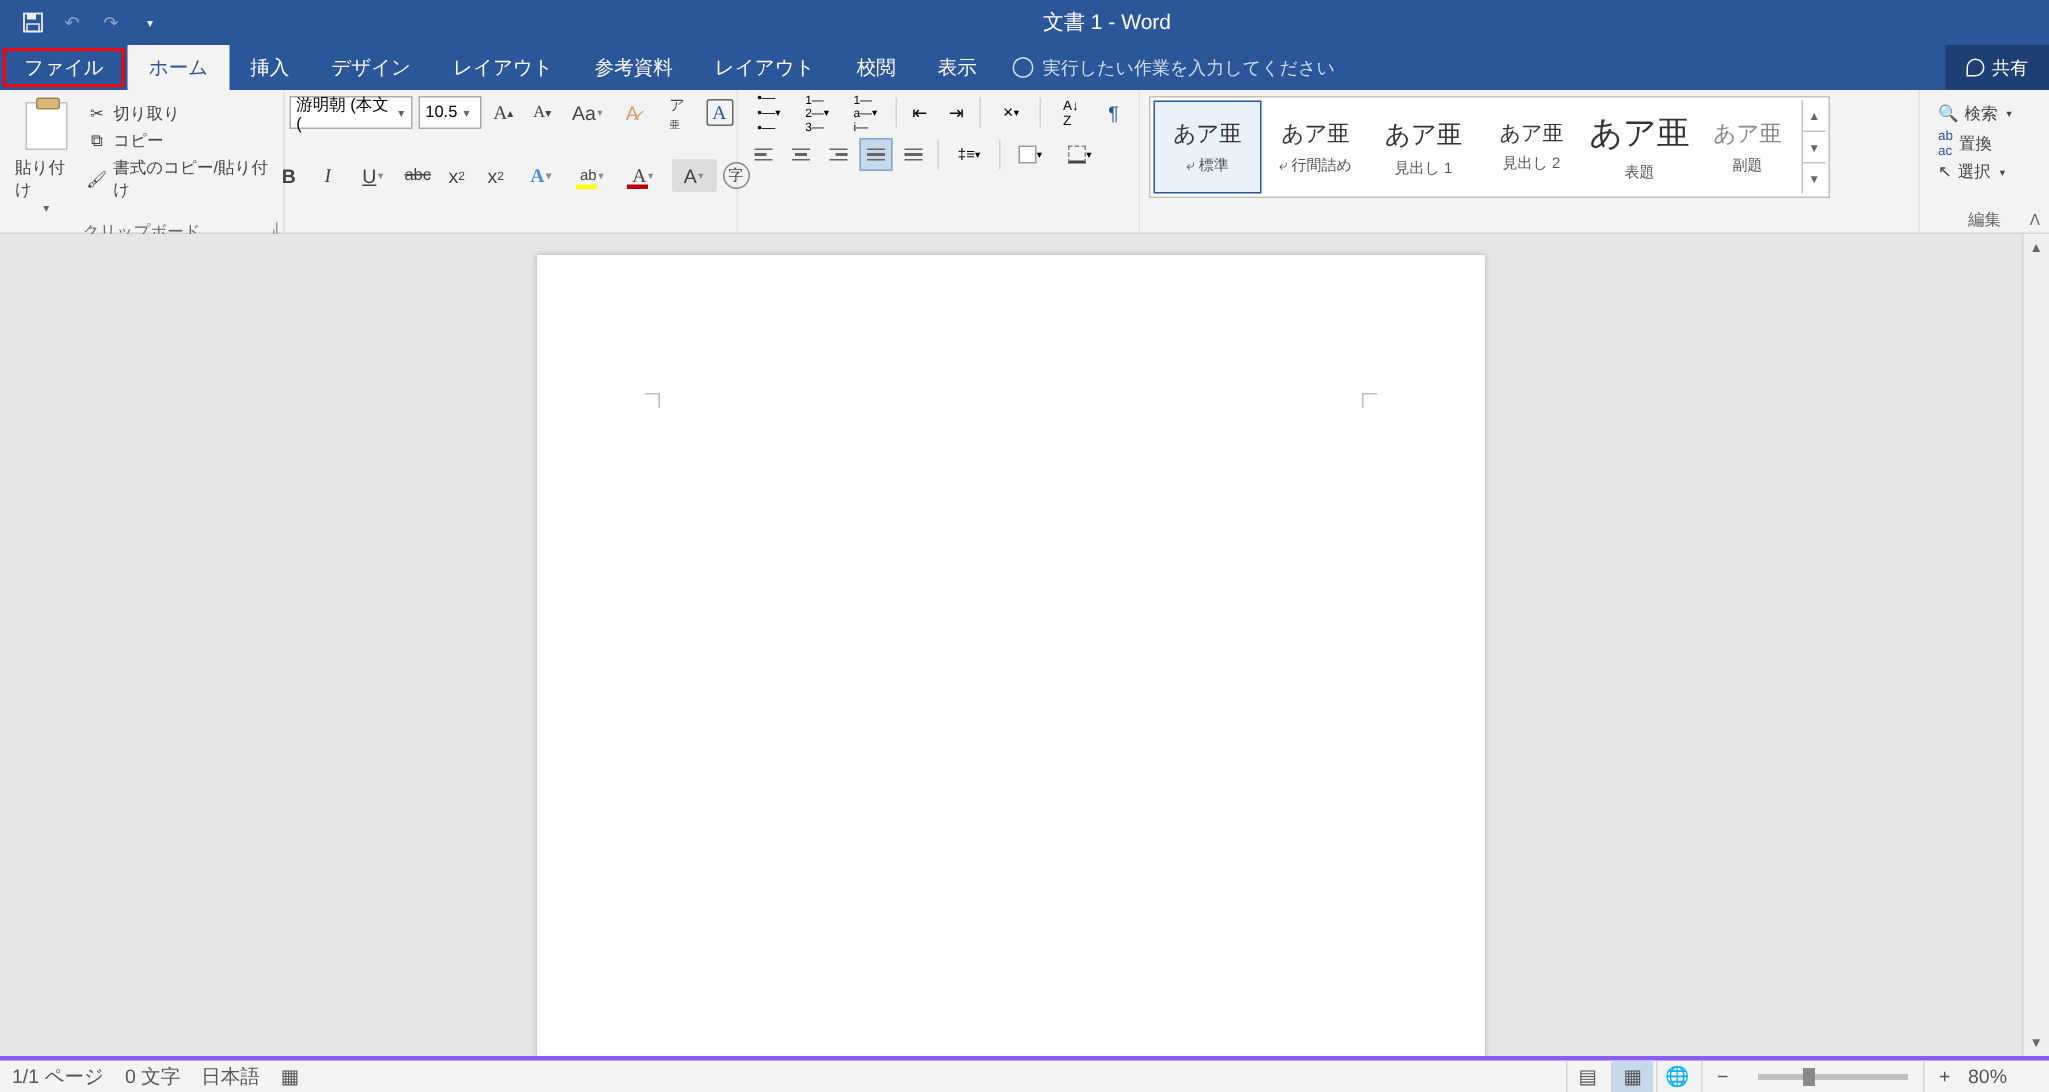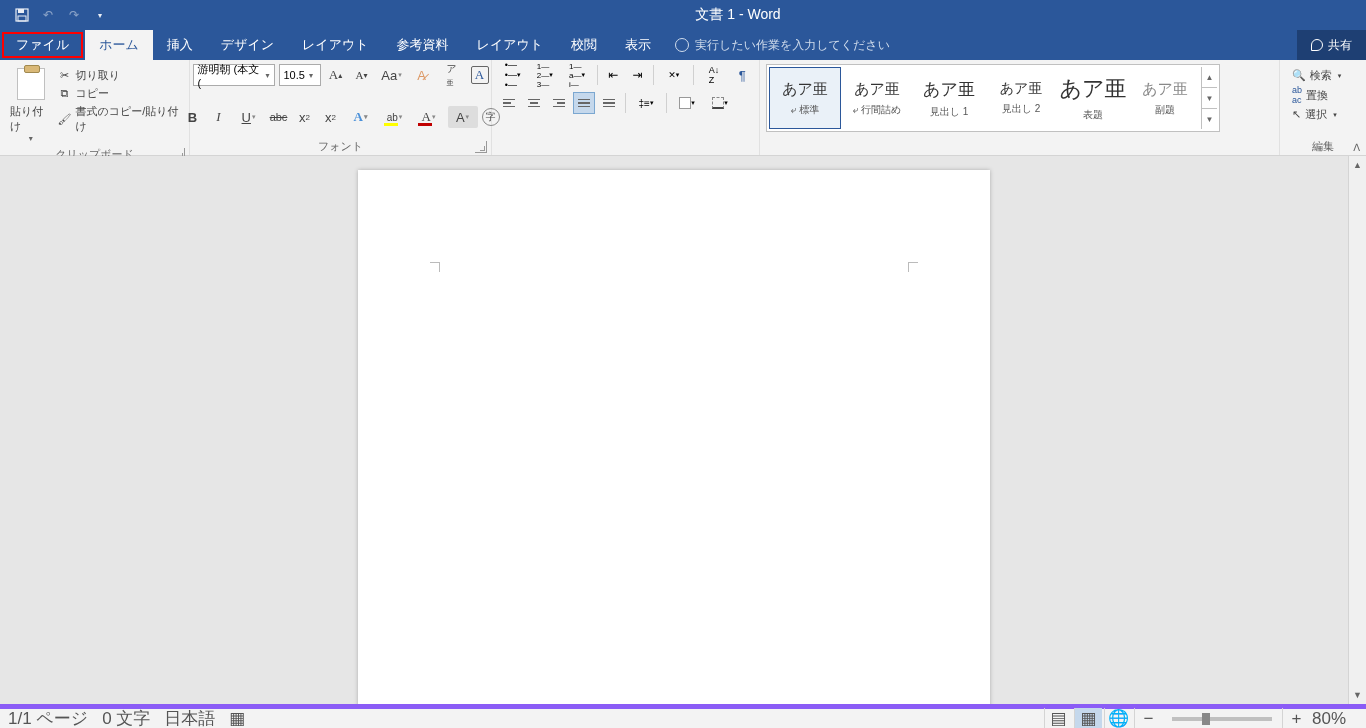--- a/index.html
+++ b/index.html
@@ -88,21 +88,21 @@
 .doc-area { flex: 1; background: #e6e6e6; display: flex; position: relative; overflow: hidden; }
 .page-wrap { flex: 1; display: flex; justify-content: center; padding-top: 14px; }
 .page { width: 632px; height: 820px; background: #fff; box-shadow: 0 0 4px rgba(0,0,0,.25); position: relative; }
 .margin-tl { position: absolute; top: 92px; left: 72px; width: 10px; height: 10px; border-left: 1px solid #bbb; border-bottom: 1px solid #bbb; transform: rotate(180deg); }
 .margin-tr { position: absolute; top: 92px; right: 72px; width: 10px; height: 10px; border-right: 1px solid #bbb; border-bottom: 1px solid #bbb; transform: rotate(180deg); }
 .vscroll { width: 18px; background: #f0f0f0; border-left: 1px solid #d4d4d4; display: flex; flex-direction: column; }
 .vscroll .arr { height: 18px; display: flex; align-items: center; justify-content: center; font-size: 9px; color: #666; }
 .vscroll .track { flex: 1; }
 
 
-.statusbar { height: 24px; background: #f3f3f3; border-top: 5px solid #8b5cf6; display: flex; align-items: center; font-size: 17px; color: #555; padding: 0 8px; }
+.statusbar { height: 24px; background: #f3f3f3; border-top: 3px solid #8b5cf6; display: flex; align-items: center; font-size: 13px; color: #555; padding: 0 8px; }
 .statusbar .sitem { margin-right: 14px; }
 .status-right { margin-left: auto; display: flex; align-items: center; gap: 2px; }
 .view-btn { width: 28px; height: 22px; display: flex; align-items: center; justify-content: center; border-left: 1px solid #d4d4d4; }
 .view-btn.active { background: #c5d8ec; }
 .zoom-slider { width: 100px; height: 4px; background: #c0c0c0; margin: 0 8px; position: relative; }
 .zoom-slider .thumb { position: absolute; left: 30%; top: -4px; width: 8px; height: 12px; background: #888; }
 </style>
 </head>
 <body>
 
@@ -217,24 +217,20 @@
               <span style="font-size:10px;">ab</span>
               <span class="color-bar" style="background:#ffff00;"></span>
               <span class="drop">▾</span>
             </div>
           <div class="fbtn split" style="position:relative;font-family:serif;">A<span class="color-bar" style="background:#c00000;"></span><span class="drop">▾</span></div>
           <div class="fbtn split" style="background:#ddd;color:#444;">A<span class="drop">▾</span></div>
           <div class="fbtn" style="border:1px solid #888;border-radius:50%;width:18px;height:18px;font-size:10px;">字</div>
         </div>
       </div>
     </div>
-    <div class="group-label">
-        <span>フォント</span>
-        <span class="launcher"></span>
-      </div>
   </div>
 
   <div class="group" style="width:268px;">
     <div class="group-body">
       <div class="para-rows" style="width:100%;">
         <div class="para-row">
           <div class="pbtn split">
               <span style="font-size:9px;">•—<br>•—<br>•—</span>
               <span class="drop" style="font-size:7px;">▾</span>
             </div>

